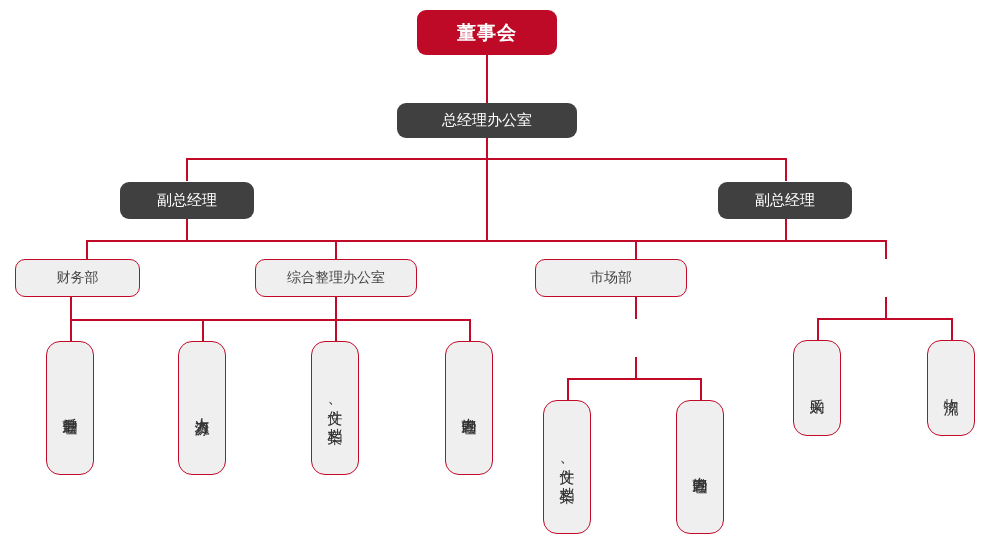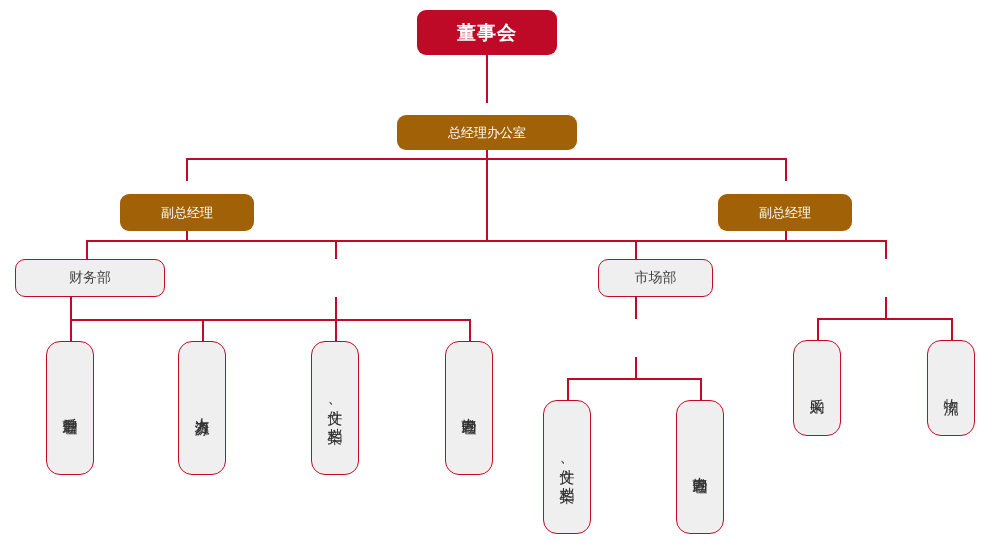--- a/index.html
+++ b/index.html
@@ -41,25 +41,24 @@
   .node-root {
     background: #BE0A26;
     color: #ffffff;
     font-size: 19px;
     font-weight: bold;
     letter-spacing: 1px;
     border-radius: 9px;
   }
 
   .node-pink {
-    background: #a16207;
+    background: #404040;
     color: #ffffff;
-    font-size: 13px;
+    font-size: 15px;
     border-radius: 9px;
-    margin-top: 12px;
   }
 
   .node-gray {
     background: #EFEFEF;
     border: 1.5px solid #C10A28;
     color: #444444;
     font-size: 14px;
     border-radius: 10px;
   }
 
@@ -121,24 +120,25 @@
   <div class="line v" style="left:951px; top:318px; height:22px;"></div>
 
   <div class="node node-root" style="left:417px; top:10px; width:140px; height:45px;">董事会</div>
 
   <div class="node node-pink" style="left:397px; top:103px; width:180px; height:35px;">总经理办公室</div>
 
   <div class="node node-pink" style="left:120px; top:182px; width:134px; height:37px;">副总经理</div>
 
   <div class="node node-pink" style="left:718px; top:182px; width:134px; height:37px;">副总经理</div>
 
-  <div class="node node-gray" style="left:15px; top:259px; width:150px; height:38px;">财务部</div>
+  <div class="node node-gray" style="left:15px; top:259px; width:125px; height:38px;">财务部</div>
 
+  <div class="node node-gray" style="left:255px; top:259px; width:162px; height:38px;">综合整理办公室</div>
 
-  <div class="node node-gray" style="left:598px; top:259px; width:115px; height:38px;">市场部</div>
+  <div class="node node-gray" style="left:535px; top:259px; width:152px; height:38px;">市场部</div>
 
 
 
   <div class="node node-leaf" style="left:46px; top:341px; width:48px; height:134px;">
     <span class="vtext">后勤管理</span>
   </div>
 
   <div class="node node-leaf" style="left:178px; top:341px; width:48px; height:134px;">
     <span class="vtext">人力资源</span>
   </div>

